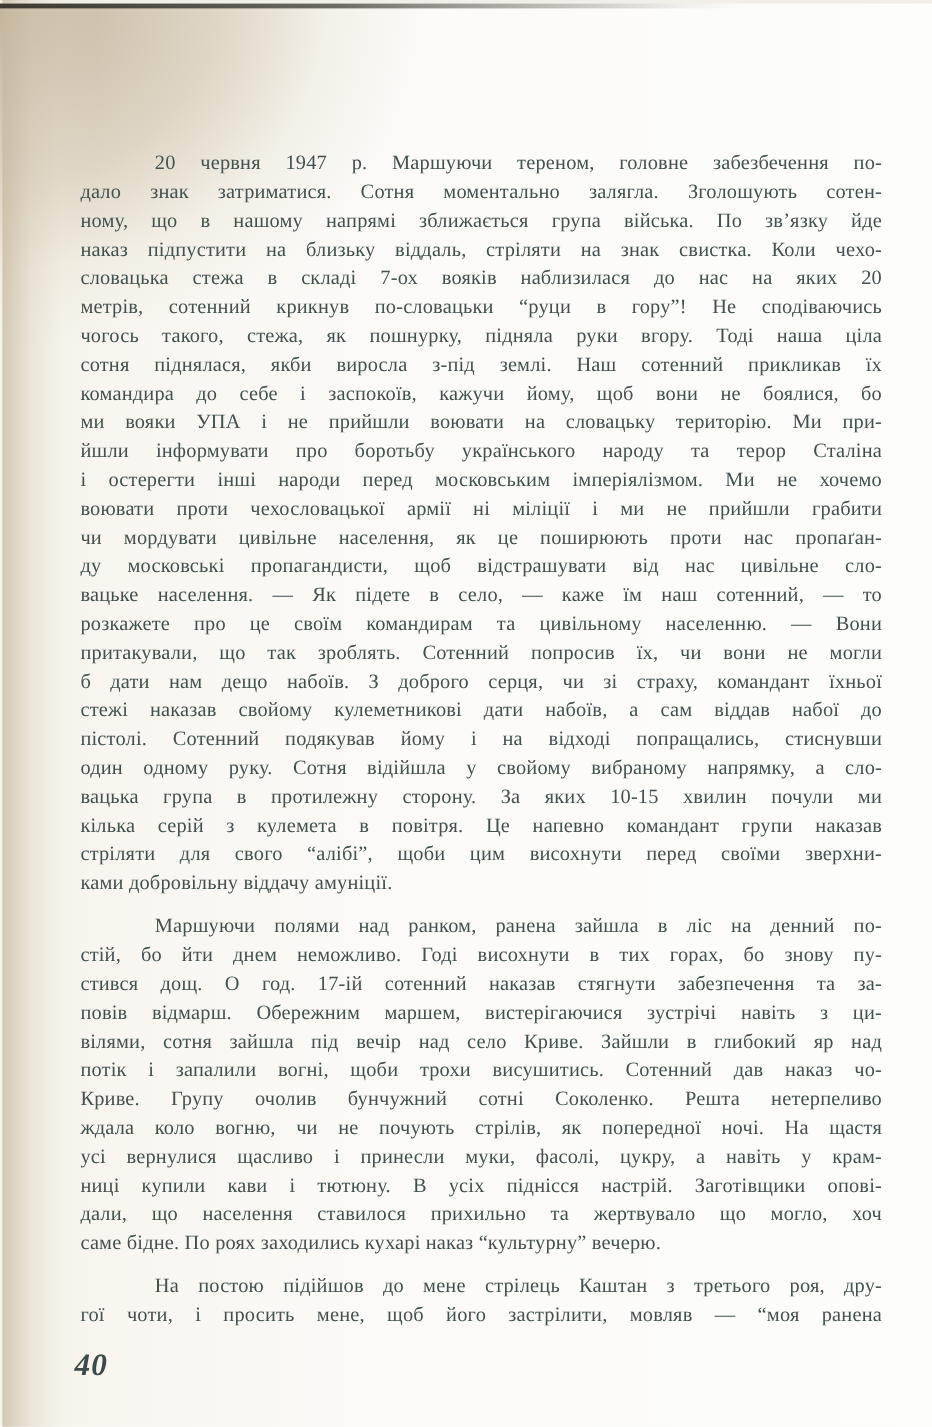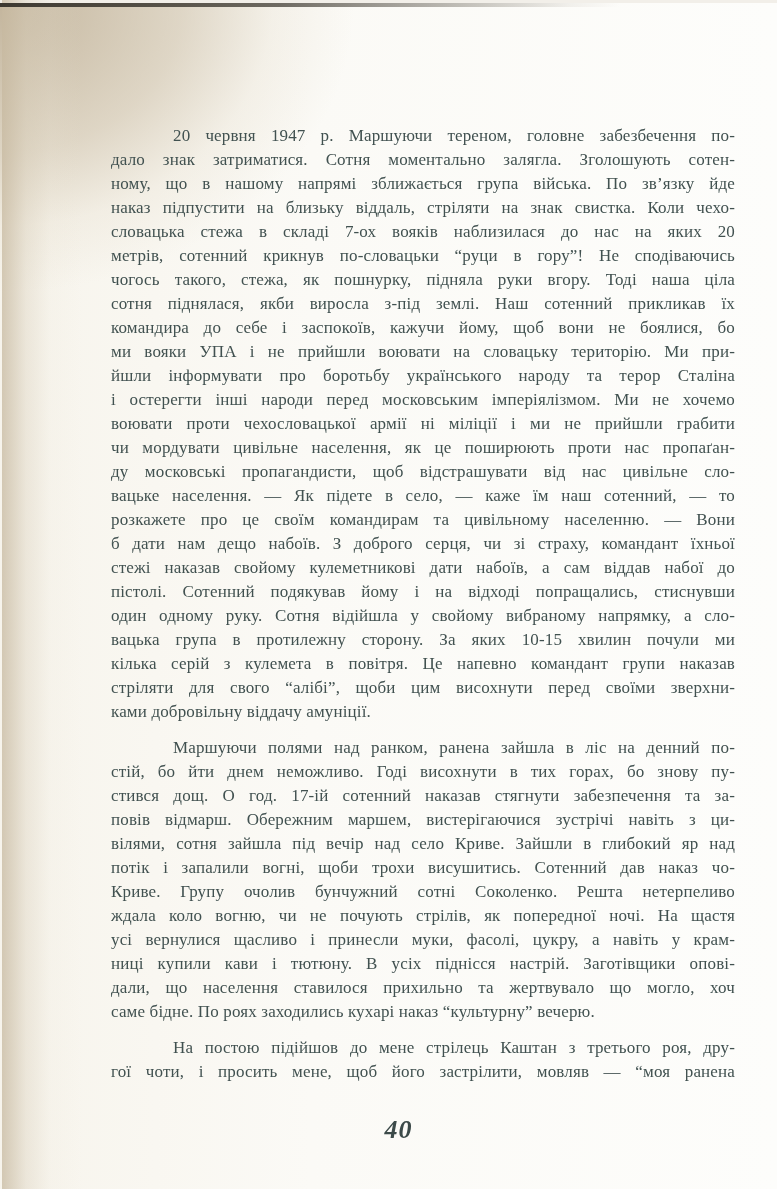--- a/index.html
+++ b/index.html
@@ -70,36 +70,34 @@
   }
   .paragraph + .paragraph { margin-top: 12px; }
   .line {
     display: block;
     height: 24px;
     line-height: 24px;
     white-space: nowrap;
     text-align: justify;
     text-align-last: justify;
     letter-spacing: 0.15px;
-    margin-left: 44px;
   }
   .line.first { padding-left: 62px; }
   .line.last {
     text-align: left;
     text-align-last: left;
   }
   .page-number {
-    margin-top: 31px;
+    margin-top: 15px;
     margin-left: -5px;
     font-style: italic;
     font-weight: 700;
     font-size: 26px;
     letter-spacing: 1px;
     color: #3c4a49;
-    text-align: center;
   }
 </style>
 </head>
 <body>
 
 <div class="page">
   <div class="top-white-sliver"></div>
   <div class="corner-shade"></div>
   <div class="left-shade"></div>
   <div class="top-edge"></div>
@@ -117,20 +115,21 @@
         <div class="line">сотня піднялася, якби виросла з-під землі. Наш сотенний прикликав їх</div>
         <div class="line">командира до себе і заспокоїв, кажучи йому, щоб вони не боялися, бо</div>
         <div class="line">ми вояки УПА і не прийшли воювати на словацьку територію. Ми при-</div>
         <div class="line">йшли інформувати про боротьбу українського народу та терор Сталіна</div>
         <div class="line">і остерегти інші народи перед московським імперіялізмом. Ми не хочемо</div>
         <div class="line">воювати проти чехословацької армії ні міліції і ми не прийшли грабити</div>
         <div class="line">чи мордувати цивільне населення, як це поширюють проти нас пропаґан-</div>
         <div class="line">ду московські пропагандисти, щоб відстрашувати від нас цивільне сло-</div>
         <div class="line">вацьке населення. — Як підете в село, — каже їм наш сотенний, — то</div>
         <div class="line">розкажете про це своїм командирам та цивільному населенню. — Вони</div>
+        <div class="line">притакували, що так зроблять. Сотенний попросив їх, чи вони не могли</div>
         <div class="line">б дати нам дещо набоїв. З доброго серця, чи зі страху, командант їхньої</div>
         <div class="line">стежі наказав свойому кулеметникові дати набоїв, а сам віддав набої до</div>
         <div class="line">пістолі. Сотенний подякував йому і на відході попращались, стиснувши</div>
         <div class="line">один одному руку. Сотня відійшла у свойому вибраному напрямку, а сло-</div>
         <div class="line">вацька група в протилежну сторону. За яких 10-15 хвилин почули ми</div>
         <div class="line">кілька серій з кулемета в повітря. Це напевно командант групи наказав</div>
         <div class="line">стріляти для свого “алібі”, щоби цим висохнути перед своїми зверхни-</div>
         <div class="line last">ками добровільну віддачу амуніції.</div>
       </div>
       <div class="paragraph">

